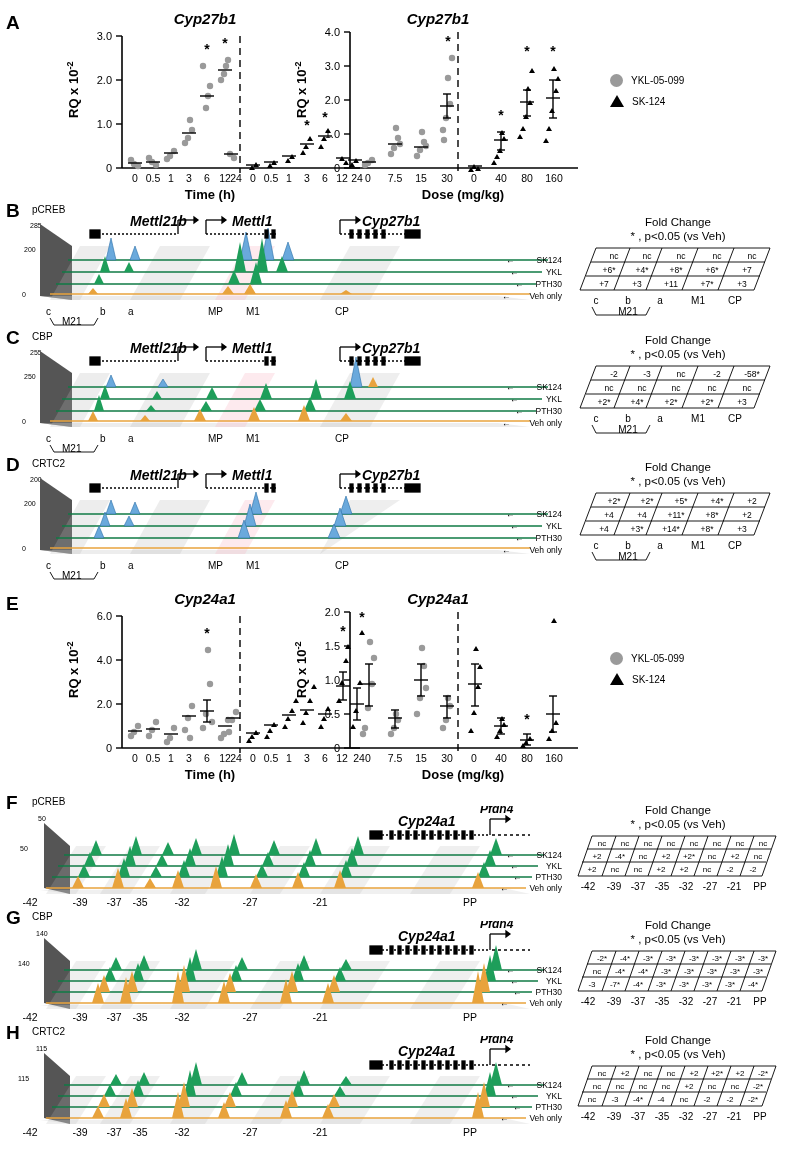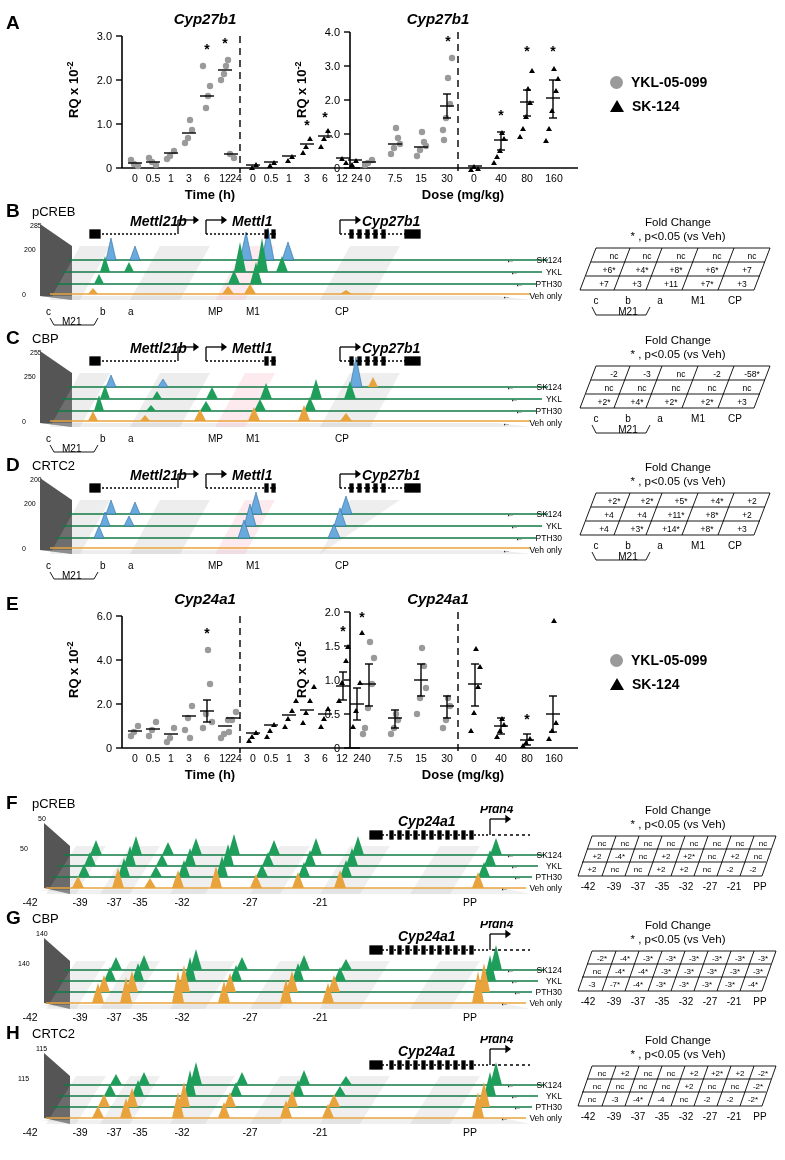--- a/index.html
+++ b/index.html
@@ -1,20 +1,20 @@
 <!DOCTYPE html>
 <html><head>
 <meta charset="utf-8">
 <style>
   html,body{margin:0;padding:0;}
   body{width:785px;height:1160px;background:#fff;font-family:"Liberation Sans",sans-serif;color:#000;position:relative;overflow:hidden;}
   .panel-letter{position:absolute;font-size:19px;font-weight:bold;font-family:"Liberation Sans",sans-serif;}
-  .panel-sub{position:absolute;font-size:13px;}
+  .panel-sub{position:absolute;font-size:10px;}
   svg{display:block;}
-  .legend-lbl{font-size:14px;font-weight:bold;}
+  .legend-lbl{font-size:10px;}
 </style>
 </head>
 <body>
 
 <div class="panel-letter" style="left:6px;top:12px;">A</div>
 
 <svg width="340" height="195" style="position:absolute;left:60px;top:8px;">
   <text x="145" y="16" text-anchor="middle" font-size="15" font-weight="bold" font-style="italic" font-family="Liberation Sans, sans-serif">Cyp27b1</text>
 
   <line x1="62" y1="28" x2="62" y2="160" stroke="#000" stroke-width="1.6"></line>

